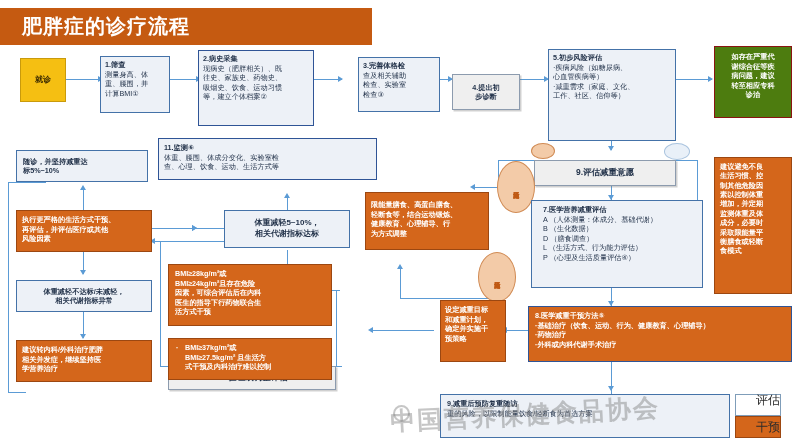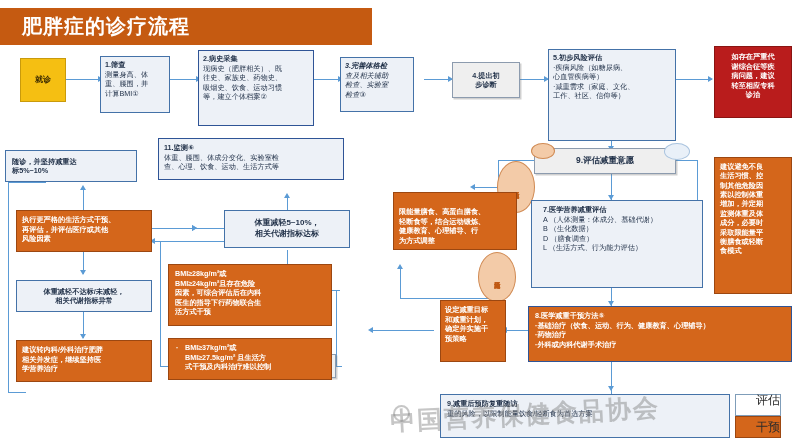--- a/index.html
+++ b/index.html
@@ -30,27 +30,27 @@
     font-size: 7.2px;
     line-height: 1.32;
     padding: 3px 4px;
     overflow: hidden;
   }
   .node.center { display: flex; align-items: center; justify-content: center; text-align: center; }
   .node .hd { font-weight: bold; display: block; }
   .node .ln { display: block; }
 
   .node.gray { background: #EFEFEF; border-color: #8C9BAE; }
-  .node.gray-shadow { box-shadow: 1.5px 1.5px 0 rgba(120,120,120,.35); }
+  .node.gray-shadow { box-shadow: 1.5px 1.5px 0 rgba(120,120,120,.35); margin-top: 12px; }
 
   .node.orange {
     background: #D4661B; border: 1px solid #9C4711; color: #ffffff; font-weight: bold;
   }
   .node.darkred {
-    background: #b91c1c; border: 1px solid #8A1412; color: #ffffff; font-weight: bold;
+    background: #4d7c0f; border: 1px solid #8A1412; color: #ffffff; font-weight: bold;
     text-align: center;
   }
   .node.yellow {
     background: #F5BF12; border: 1px solid #C99A0B; color: #3A2A00; font-weight: bold;
     display: flex; align-items: center; justify-content: center; text-align: center;
   }
 
   
   .oval {
     position: absolute;
@@ -223,21 +223,21 @@
   </div>
 
   <div class="node" style="left:198px; top:50px; width:116px; height:76px; border-width:1.5px; border-color:#2F5496;">
     <span class="hd">2.病史采集</span>
     <span class="ln">现病史（肥胖相关）、既</span>
     <span class="ln">往史、家族史、药物史、</span>
     <span class="ln">吸烟史、饮食、运动习惯</span>
     <span class="ln">等，建立个体档案②</span>
   </div>
 
-  <div class="node" style="left:340px; top:57px; width:74px; height:55px;font-style:italic;">
+  <div class="node" style="left:358px; top:57px; width:82px; height:55px;">
     <span class="hd">3.完善体格检</span>
     <span class="ln">查及相关辅助</span>
     <span class="ln">检查、实验室</span>
     <span class="ln">检查③</span>
   </div>
 
   <div class="node gray gray-shadow center" style="left:452px; top:62px; width:68px; height:36px; flex-direction:column; font-weight:bold;">
     <span class="ln">4.提出初</span>
     <span class="ln">步诊断</span>
   </div>
@@ -278,33 +278,34 @@
   <div class="oval" style="left:497px; top:161px; width:38px; height:52px;">
     <span>单纯生活方式干预</span>
   </div>
   <div class="oval" style="left:478px; top:252px; width:38px; height:50px;">
     <span>单纯生活方式干预</span>
   </div>
 
   <div class="oval" style="left:531px; top:143px; width:24px; height:16px; border-radius:50%;"></div>
   <div class="oval" style="left:664px; top:143px; width:26px; height:17px; border-radius:50%; background:#E9F0F8; border-color:#A9C3DE;"></div>
 
-  <div class="node orange" style="left:365px; top:192px; width:124px; height:58px; padding:14px 5px;margin-left:28px;">
+  <div class="node orange" style="left:365px; top:192px; width:124px; height:58px; padding:7px 5px;">
     <span class="ln">限能量膳食、高蛋白膳食、</span>
     <span class="ln">轻断食等，结合运动锻炼、</span>
     <span class="ln">健康教育、心理辅导、行</span>
     <span class="ln">为方式调整</span>
   </div>
 
   <div class="node" style="left:531px; top:200px; width:172px; height:88px; padding:4px 11px;">
     <span class="hd">7.医学营养减重评估</span>
     <span class="ln">A （人体测量：体成分、基础代谢）</span>
     <span class="ln">B （生化数据）</span>
     <span class="ln">D （膳食调查）</span>
     <span class="ln">L （生活方式、行为能力评估）</span>
+    <span class="ln">P （心理及生活质量评估④）</span>
   </div>
 
   <div class="node orange" style="left:440px; top:300px; width:66px; height:62px; padding:4px 4px;">
     <span class="ln">设定减重目标</span>
     <span class="ln">和减重计划，</span>
     <span class="ln">确定并实施干</span>
     <span class="ln">预策略</span>
   </div>
 
   <div class="node orange" style="left:528px; top:306px; width:264px; height:56px; padding:4px 6px; border:1.5px solid #2F5496;">
@@ -316,32 +317,32 @@
 
   <div class="node" style="left:440px; top:394px; width:290px; height:44px; padding:4px 6px;">
     <span class="hd">9.减重后预防复重随访</span>
     <span class="ln">重的风险，以限制能量饮食/轻断食为首选方案</span>
   </div>
 
   <div class="node gray gray-shadow center" style="left:168px; top:354px; width:168px; height:24px; font-size:8.5px; font-weight:bold;">
     <span>10.验证或调整评估</span>
   </div>
 
-  <div class="node" style="left:158px; top:138px; width:186px; height:42px; padding:4px 5px; border:1.5px solid #2F5496;">
+  <div class="node" style="left:158px; top:138px; width:219px; height:42px; padding:4px 5px; border:1.5px solid #2F5496;">
     <span class="hd">11.监测⑥</span>
     <span class="ln">体重、腰围、体成分变化、实验室检</span>
     <span class="ln">查、心理、饮食、运动、生活方式等</span>
   </div>
 
   <div class="node center" style="left:224px; top:210px; width:126px; height:38px; flex-direction:column; font-weight:bold; font-size:8px;">
     <span class="ln">体重减轻5~10%，</span>
     <span class="ln">相关代谢指标达标</span>
   </div>
 
-  <div class="node center" style="left:5px; top:150px; width:132px; height:32px; flex-direction:column; align-items:flex-start; text-align:left; padding:4px 6px; font-weight:bold;">
+  <div class="node center" style="left:16px; top:150px; width:132px; height:32px; flex-direction:column; align-items:flex-start; text-align:left; padding:4px 6px; font-weight:bold;">
     <span class="ln">随诊，并坚持减重达</span>
     <span class="ln">标5%~10%</span>
   </div>
 
   <div class="node orange" style="left:16px; top:210px; width:136px; height:42px; padding:4px 5px;">
     <span class="ln">执行更严格的生活方式干预、</span>
     <span class="ln">再评估，并评估医疗或其他</span>
     <span class="ln">风险因素</span>
   </div>
 

